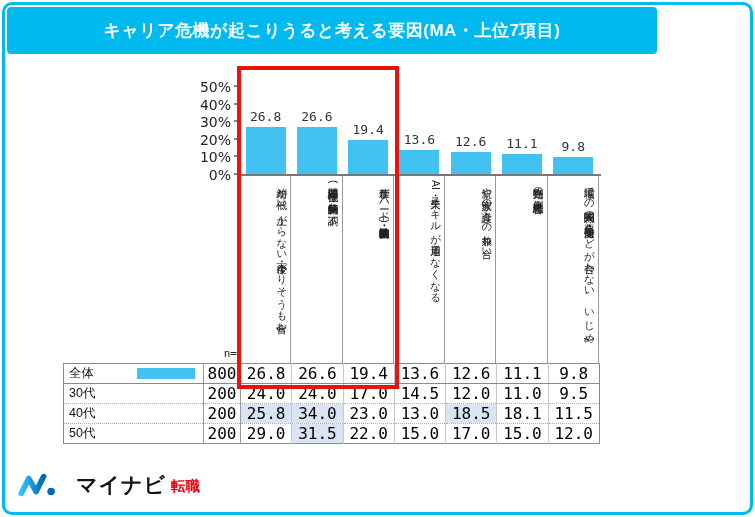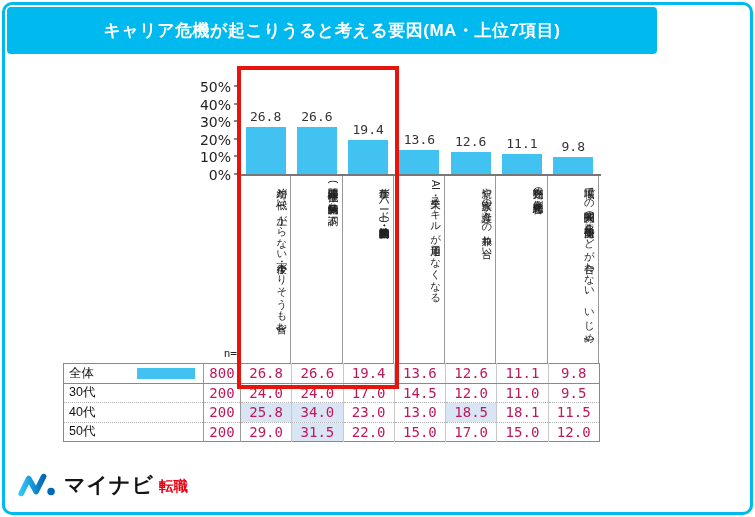--- a/index.html
+++ b/index.html
@@ -53,21 +53,21 @@
   .n-label{
     position:absolute;left:203px;top:347px;width:34px;text-align:right;
     font-size:11px;color:#222;font-family:"DejaVu Sans Mono",monospace;
   }
   table.data{
     position:absolute;left:63px;top:363px;width:536px;
     border-collapse:collapse;table-layout:fixed;
     border:1.4px solid #8a8a8a;
   }
   table.data td{
-    height:18.5px;border-left:1px solid #c9c9c9;font-size:14px;color:#be185d;
+    height:18.5px;border-left:1px solid #c9c9c9;font-size:16px;color:#000000;
     padding:0;overflow:hidden;white-space:nowrap;
   }
   table.data td.lbl{border-left:none;font-size:12.5px;color:#111;}
   table.data td.lbl .lblwrap{display:flex;align-items:center;padding-left:5px;}
   table.data td.nv, table.data td.val{
     text-align:center;font-family:"DejaVu Sans Mono",monospace;
   }
   table.data td.nv{border-left:1px solid #9a9a9a;}
   table.data td.first-val{border-left:1px solid #9a9a9a;}
   table.data tr.total td{border-bottom:1.4px solid #8a8a8a;}
@@ -75,21 +75,21 @@
   .swatch{width:58px;height:11px;background:#41c2f1;margin-left:auto;margin-right:8px;}
   .hl-pink{background:#fadbdd;}
   .hl-blue{background:#d9e5f4;}
   
   .red-box{
     position:absolute;left:237px;top:66px;width:162px;height:323px;
     box-sizing:border-box;border:4px solid #e8140c;z-index:5;pointer-events:none;
   }
   
   .logo{position:absolute;left:18px;top:471px;display:flex;align-items:center;z-index:2;}
-  .logo-brand{font-size:21px;font-weight:800;color:#141414;letter-spacing:1px;margin-left:6px;}
+  .logo-brand{font-size:21px;font-weight:800;color:#141414;letter-spacing:1px;margin-left:18px;}
   .logo-service{font-size:14.5px;font-weight:800;color:#e60012;margin-left:5px;padding-top:3px;}
   .source{
     position:absolute;right:13px;top:466px;text-align:right;
     font-size:12.5px;line-height:1.5;color:#1a1a1a;z-index:2;
   }
 </style>
 </head>
 <body>
 
 <div class="frame"></div>

